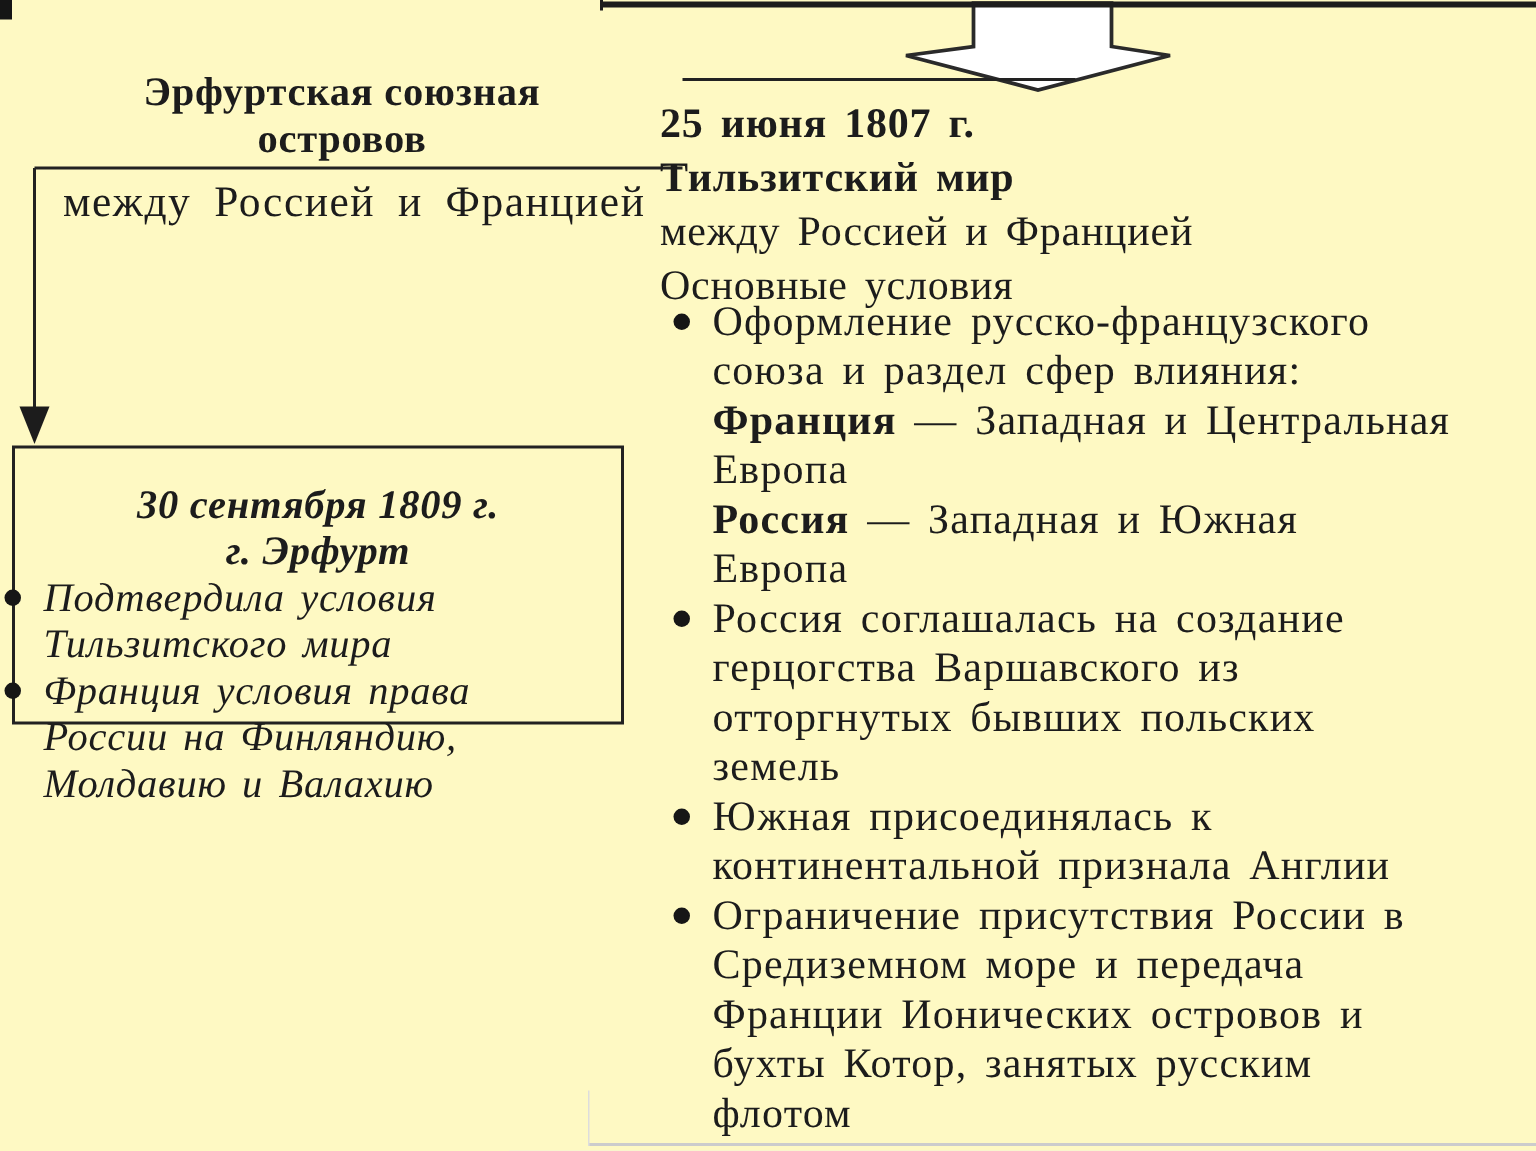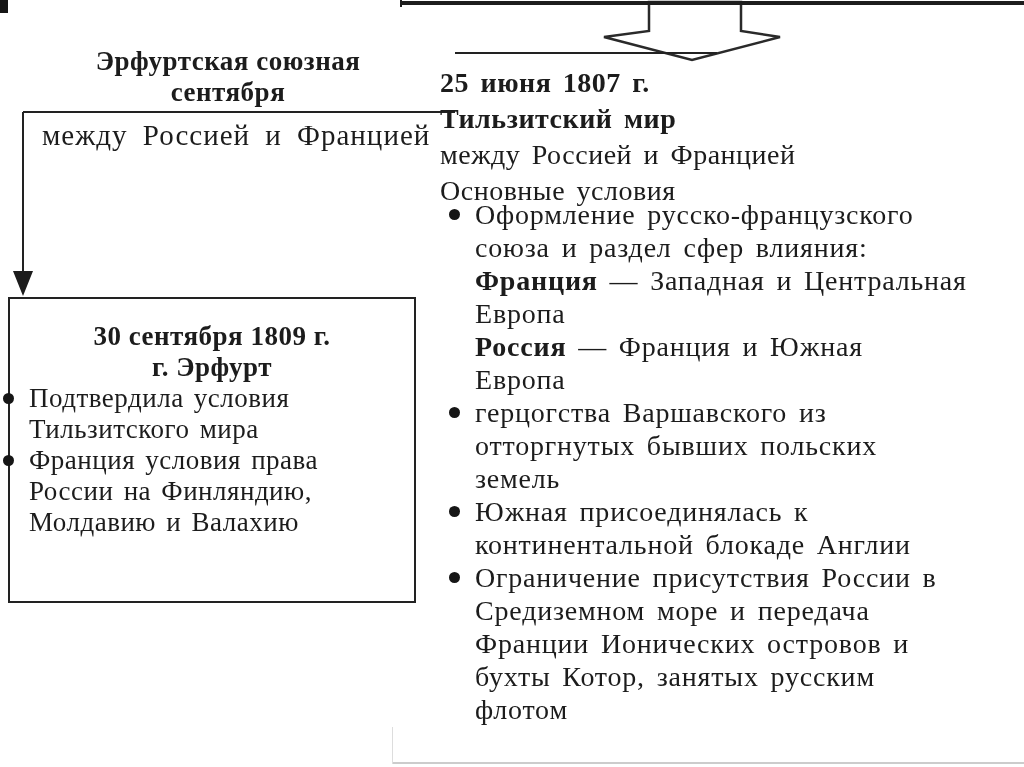--- a/index.html
+++ b/index.html
@@ -1,19 +1,19 @@
 <!DOCTYPE html>
 <html><head>
 <meta charset="utf-8">
 <style>
   html,body{margin:0;padding:0;}
   body{background:#e9e9e9;}
   #slide{
     position:relative;width:1024px;height:767px;overflow:hidden;
-    background:#ffffff;color:#1c1c1c;
+    background:#fef9c3;color:#1c1c1c;
     font-family:"Liberation Serif","DejaVu Serif",serif;
   }
   .abs{position:absolute;}
   .hline{background:#222;height:2px;}
   .b{font-weight:bold;}
 
   
   #corner-mark{left:0;top:0;width:8px;height:13px;background:#151515;}
 
   
@@ -30,22 +30,22 @@
   #erfurt-title{left:23px;top:46px;width:410px;text-align:center;
     font-weight:bold;font-size:27px;line-height:31px;letter-spacing:.5px;}
   #title-underline{left:23px;top:111px;width:432px;}
   #erfurt-subtitle{left:42px;top:120px;font-size:29px;line-height:31px;
     letter-spacing:1px;word-spacing:7px;white-space:nowrap;}
   #connector-line{left:22px;top:112px;width:2px;height:160px;background:#222;}
   #connector-arrowhead{left:13px;top:271px;width:0;height:0;
     border-left:10px solid transparent;border-right:10px solid transparent;
     border-top:25px solid #1c1c1c;}
 
-  #erfurt-box{left:8px;top:297px;width:408px;height:306px;border:2px solid #222;
-    box-sizing:border-box;padding-top:22px;}
+  #erfurt-box{left:8px;top:297px;width:408px;height:186px;border:2px solid #222;
+    box-sizing:border-box;padding-top:22px;font-style:italic;}
   .box-head{text-align:center;font-weight:bold;font-size:27px;line-height:31px;letter-spacing:.5px;}
   #erfurt-box-lines{margin-left:19px;font-size:27px;line-height:31px;
     letter-spacing:.5px;word-spacing:3px;}
   #erfurt-box-lines .dot{top:10px;}
 
   
   #tilsit-head{left:440px;top:65px;width:515px;
     font-size:28px;line-height:36px;letter-spacing:.5px;word-spacing:4px;}
   #tilsit-lines{left:447px;top:198px;width:575px;font-size:28px;line-height:33px;
     letter-spacing:.8px;word-spacing:4px;margin-left:28px;}
@@ -69,21 +69,21 @@
 
   <svg class="abs" id="block-arrow" viewBox="0 0 195 64" xmlns="http://www.w3.org/2000/svg">
     <polygon points="54,2 54,31 9,37 97,60 185,37 146,31 146,2" fill="#ffffff" stroke="#2a2a2a" stroke-width="2.5"></polygon>
   </svg>
   <div class="abs" id="top-edge"></div>
   <div class="abs" id="top-edge-stub"></div>
   <div class="abs hline" id="mid-line"></div>
 
   <div class="abs" id="erfurt-title">
     <div>Эрфуртская союзная</div>
-    <div>сентября</div>
+    <div>островов</div>
   </div>
   <div class="abs hline" id="title-underline"></div>
   <div class="abs" id="erfurt-subtitle">между Россией и Францией</div>
 
   <div class="abs" id="connector-line"></div>
   <div class="abs" id="connector-arrowhead"></div>
 
   <div class="abs" id="erfurt-box">
     <div class="box-head">30 сентября 1809 г.</div>
     <div class="box-head">г. Эрфурт</div>
@@ -101,28 +101,28 @@
     <div class="b">Тильзитский мир</div>
     <div>между Россией и Францией</div>
     <div>Основные условия</div>
   </div>
 
   <div class="abs" id="tilsit-lines">
       <div class="tline with-bullet"><span class="dot"></span><span class="b"></span><span>Оформление русско-французского</span></div>
       <div class="tline"><span class="b"></span><span>союза и раздел сфер влияния:</span></div>
       <div class="tline"><span class="b">Франция</span><span> — Западная и Центральная</span></div>
       <div class="tline"><span class="b"></span><span>Европа</span></div>
-      <div class="tline"><span class="b">Россия</span><span> — Франция и Южная</span></div>
+      <div class="tline"><span class="b">Россия</span><span> — Западная и Южная</span></div>
       <div class="tline"><span class="b"></span><span>Европа</span></div>
-      <div class="tline with-bullet"><span class="dot"></span><span class="b"></span></div>
+      <div class="tline with-bullet"><span class="dot"></span><span class="b"></span><span>Россия соглашалась на создание</span></div>
       <div class="tline"><span class="b"></span><span>герцогства Варшавского из</span></div>
       <div class="tline"><span class="b"></span><span>отторгнутых бывших польских</span></div>
       <div class="tline"><span class="b"></span><span>земель</span></div>
       <div class="tline with-bullet"><span class="dot"></span><span class="b"></span><span>Южная присоединялась к</span></div>
-      <div class="tline"><span class="b"></span><span>континентальной блокаде Англии</span></div>
+      <div class="tline"><span class="b"></span><span>континентальной признала Англии</span></div>
       <div class="tline with-bullet"><span class="dot"></span><span class="b"></span><span>Ограничение присутствия России в</span></div>
       <div class="tline"><span class="b"></span><span>Средиземном море и передача</span></div>
       <div class="tline"><span class="b"></span><span>Франции Ионических островов и</span></div>
       <div class="tline"><span class="b"></span><span>бухты Котор, занятых русским</span></div>
       <div class="tline"><span class="b"></span><span>флотом</span></div>
     </div>
 
   <div class="abs" id="faint-hline"></div>
   <div class="abs" id="faint-vline"></div>
 

